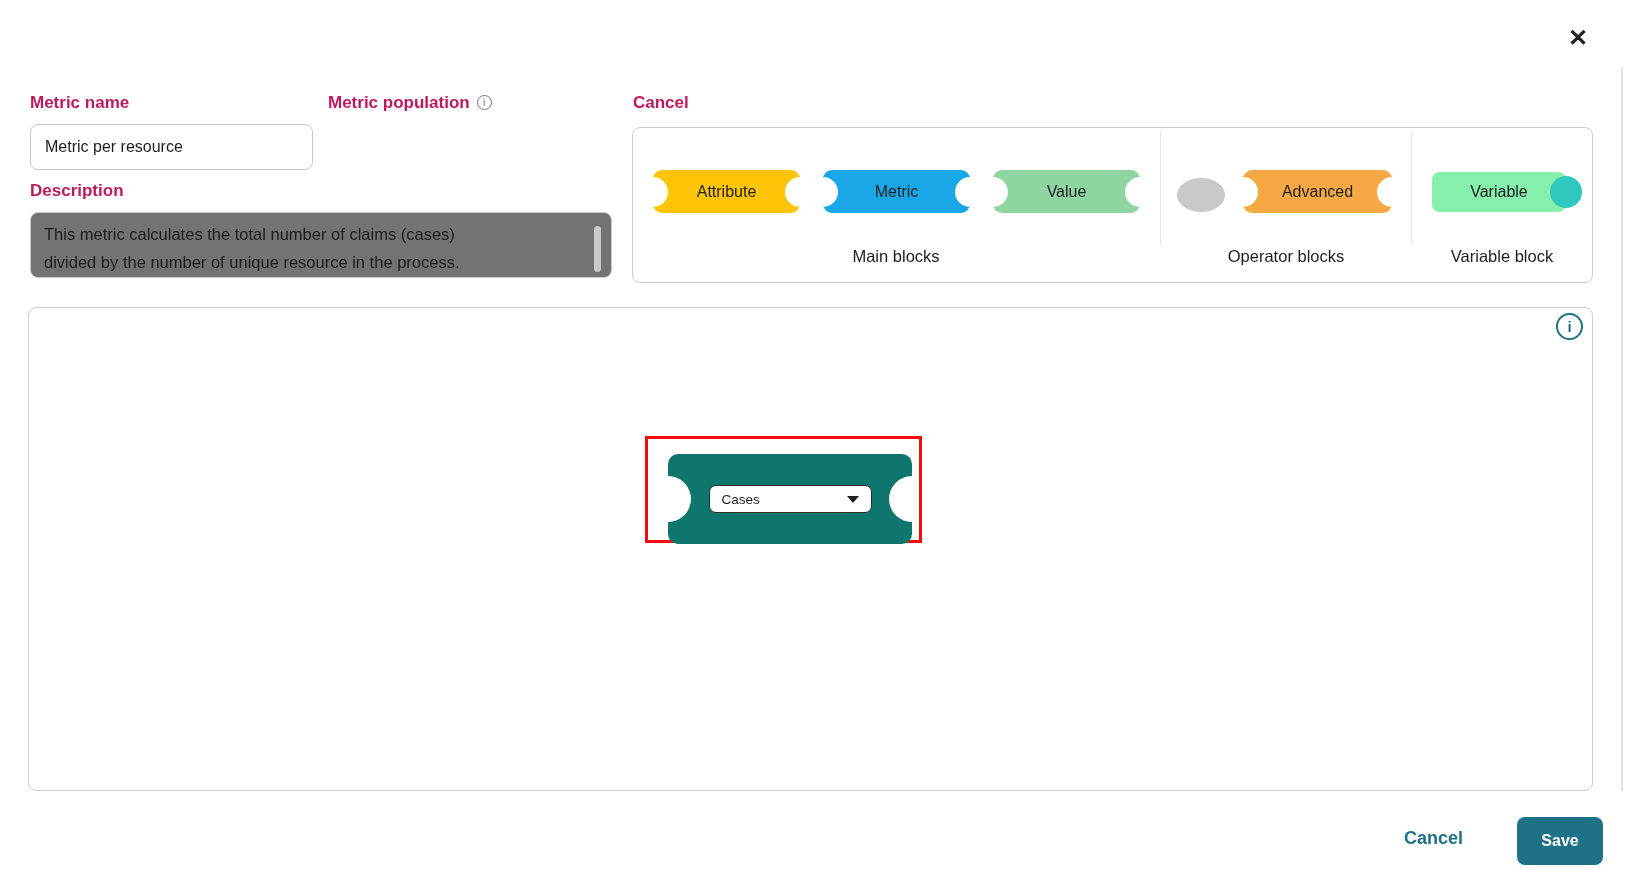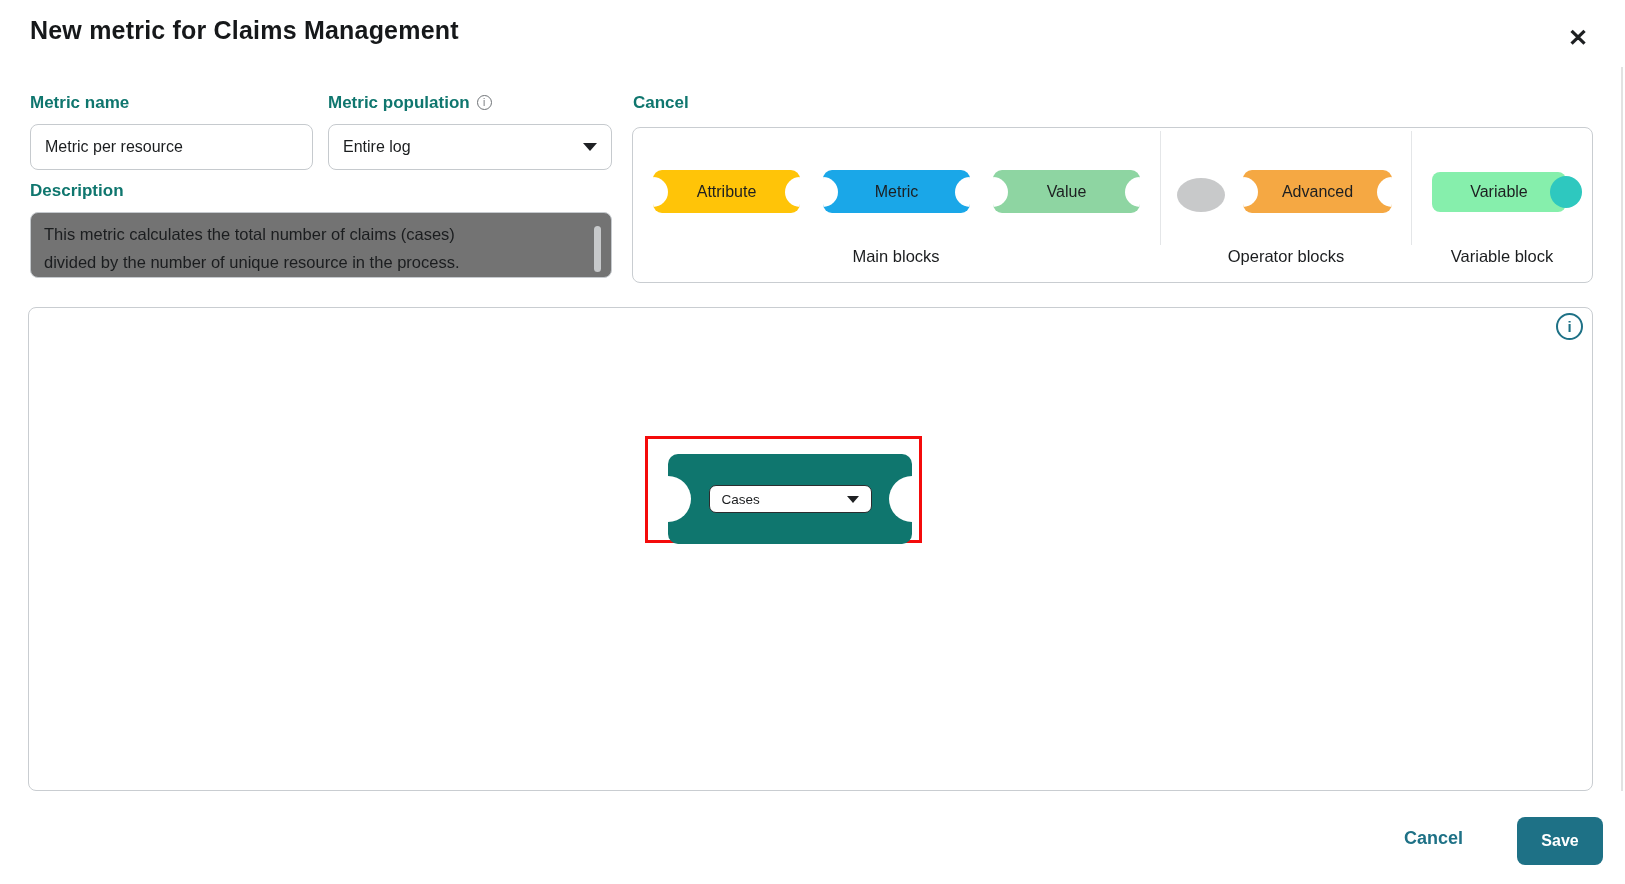--- a/index.html
+++ b/index.html
@@ -2,21 +2,21 @@
 <html><head>
 <meta charset="utf-8">
 <style>
   html,body{margin:0;padding:0;background:#ffffff;}
   #page{position:relative;width:1625px;height:884px;background:#ffffff;overflow:hidden;
         font-family:"Liberation Sans","DejaVu Sans",sans-serif;color:#1b1d1f;}
   .abs{position:absolute;}
   .title{font-size:25px;font-weight:700;color:#16181a;letter-spacing:.2px;}
   .close-btn{width:34px;height:34px;display:flex;align-items:center;justify-content:center;
              font-size:24px;font-weight:700;color:#1d1f21;cursor:pointer;background:none;border:none;}
-  .lbl{font-size:17px;font-weight:700;color:#0f766e;white-space:nowrap;}
+  .lbl{font-size:17px;font-weight:700;color:#be185d;white-space:nowrap;}
   .field{border:1px solid #c6cace;border-radius:8px;background:#fff;display:flex;align-items:center;
          padding:0 14px;font-size:16px;color:#1b1d1f;box-sizing:border-box;}
   .caret{width:0;height:0;border-left:7px solid transparent;border-right:7px solid transparent;
          border-top:8px solid #1f2123;}
   .caret.sm{border-left-width:6px;border-right-width:6px;border-top-width:7px;}
   .info-sm{display:inline-flex;align-items:center;justify-content:center;width:15px;height:15px;
            border:1.5px solid #6f7377;border-radius:50%;font-size:10px;font-weight:400;color:#6f7377;
            margin-left:7px;vertical-align:2px;box-sizing:border-box;}
   .textarea{border:1px solid #c6cace;border-radius:8px;background:#737373;box-sizing:border-box;
             padding:7px 24px 7px 13px;font-size:16.5px;line-height:28px;color:#1b1d1f;}
@@ -40,37 +40,32 @@
   .save{border:none;border-radius:8px;display:flex;align-items:center;justify-content:center;
         font-size:16px;font-weight:700;color:#ffffff;cursor:pointer;
         font-family:"Liberation Sans","DejaVu Sans",sans-serif;}
   .edge-line{width:2px;background:#e2e2e2;}
 </style>
 </head>
 <body>
 
 <div id="page">
 
-  <div class="abs title" style="left:30px;top:16px;">New metric for Claims Management</div>
   <button class="abs close-btn" style="left:1561px;top:21px;">✕</button>
 
   <div class="abs lbl" style="left:30px;top:93px;">Metric name</div>
   <div class="abs" style="left:328px;top:93px;white-space:nowrap;">
     <span class="lbl">Metric population</span><span class="info-sm">i</span>
   </div>
   <div class="abs lbl" style="left:633px;top:93px;">Cancel</div>
 
   <div class="abs field" style="left:30px;top:124px;width:283px;height:46px;">
     <span>Metric per resource</span>
   </div>
 
-  <div class="abs field" style="left:328px;top:124px;width:284px;height:46px;justify-content:space-between;">
-    <span>Entire log</span>
-    <span class="caret"></span>
-  </div>
 
   <div class="abs lbl" style="left:30px;top:181px;">Description</div>
   <div class="abs textarea" style="left:30px;top:212px;width:582px;height:66px;">
     <div>This metric calculates the total number of claims (cases)</div>
     <div>divided by the number of unique resource in the process.</div>
     <div class="abs scroll-thumb" style="right:10px;top:13px;height:46px;"></div>
   </div>
 
   <div class="abs panel" style="left:632px;top:127px;width:961px;height:156px;"></div>
 

